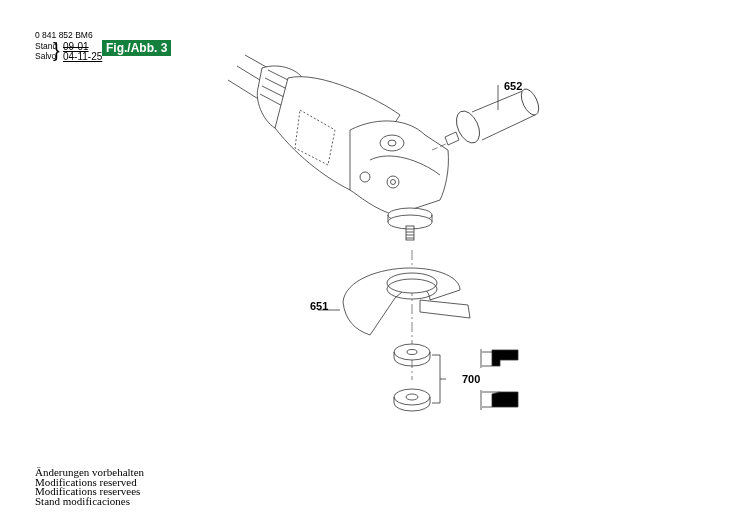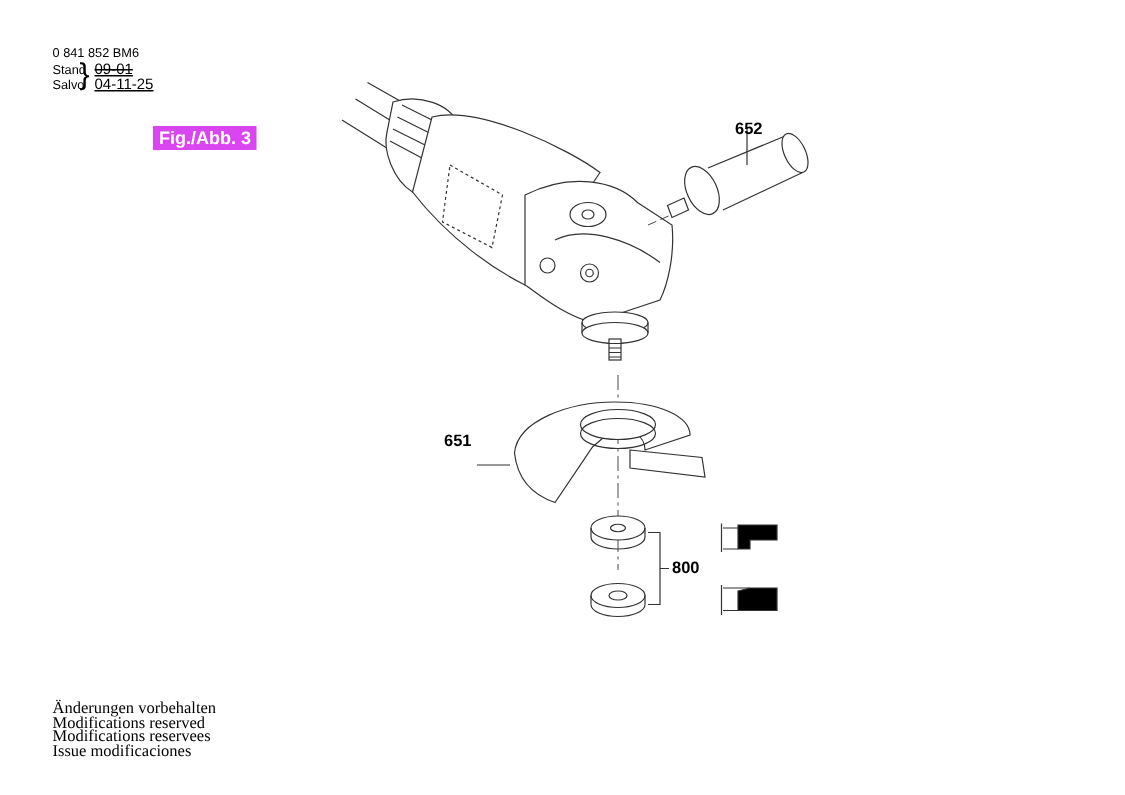--- a/index.html
+++ b/index.html
@@ -3,24 +3,24 @@
 <meta charset="utf-8">
 <style>
   html, body { margin:0; padding:0; background:#fff; }
   body { width:750px; height:530px; position:relative; overflow:hidden;
          font-family:"Liberation Sans", sans-serif; color:#000; }
   .hdr { position:absolute; left:35px; top:30px; font-size:8.5px; line-height:10px; }
   .stand { position:absolute; left:35px; top:42px; font-size:8.5px; line-height:9.5px; }
   .brace { position:absolute; left:53px; top:40px; font-size:20px; line-height:20px; font-weight:300; }
   .dates { position:absolute; left:63px; top:42px; font-size:10px; line-height:9.5px;text-decoration:underline; }
   .strike { text-decoration:line-through; }
-  .fig { position:absolute; left:102px; top:40px; background:#d946ef; color:#fff;
-         font-weight:bold; font-size:12px; padding:1px 4px; line-height:14px;margin-top:44px; }
+  .fig { position:absolute; left:102px; top:40px; background:#15803d; color:#fff;
+         font-weight:bold; font-size:12px; padding:1px 4px; line-height:14px; }
   .footer { position:absolute; left:35px; top:468px; font-size:11px; line-height:9.5px;font-family:Liberation Serif, serif; }
-  .lbl { position:absolute; font-weight:bold; font-size:11px; }
+  .lbl { position:absolute; font-weight:bold; font-size:11px;margin-left:14px; }
   svg.drawing { position:absolute; left:0; top:0; }
 </style>
 </head>
 <body>
 
 <div class="hdr"><span>0 841 852 BM6</span></div>
 <div class="stand">
   <div>Stand</div>
   <div>Salvo</div>
 </div>
@@ -91,21 +91,21 @@
     <g>
       <path d="M481,349 L481,368 M482,352 L492,352 M482,366 L492,366"></path>
       <path d="M492,350 L518,350 L518,360 L500,360 L500,366 L492,366 Z" fill="#000"></path>
       <path d="M481,390 L481,410 M482,392 L500,392 M482,407 L492,407"></path>
       <path d="M492,394 L500,392 L518,392 L518,407 L492,407 Z" fill="#000"></path>
     </g>
   </g>
 </svg>
 
 <div class="lbl" style="left:490px;top:80px;">652</div>
-<div class="lbl" style="left:296px;top:288px;">651</div>
-<div class="lbl" style="left:448px;top:373px;">800</div>
+<div class="lbl" style="left:296px;top:300px;">651</div>
+<div class="lbl" style="left:448px;top:373px;">700</div>
 
 <div class="footer">
   <div>Änderungen vorbehalten</div>
   <div>Modifications reserved</div>
   <div>Modifications reservees</div>
-  <div>Issue modificaciones</div>
+  <div>Stand modificaciones</div>
 </div>
 
 </body></html>

